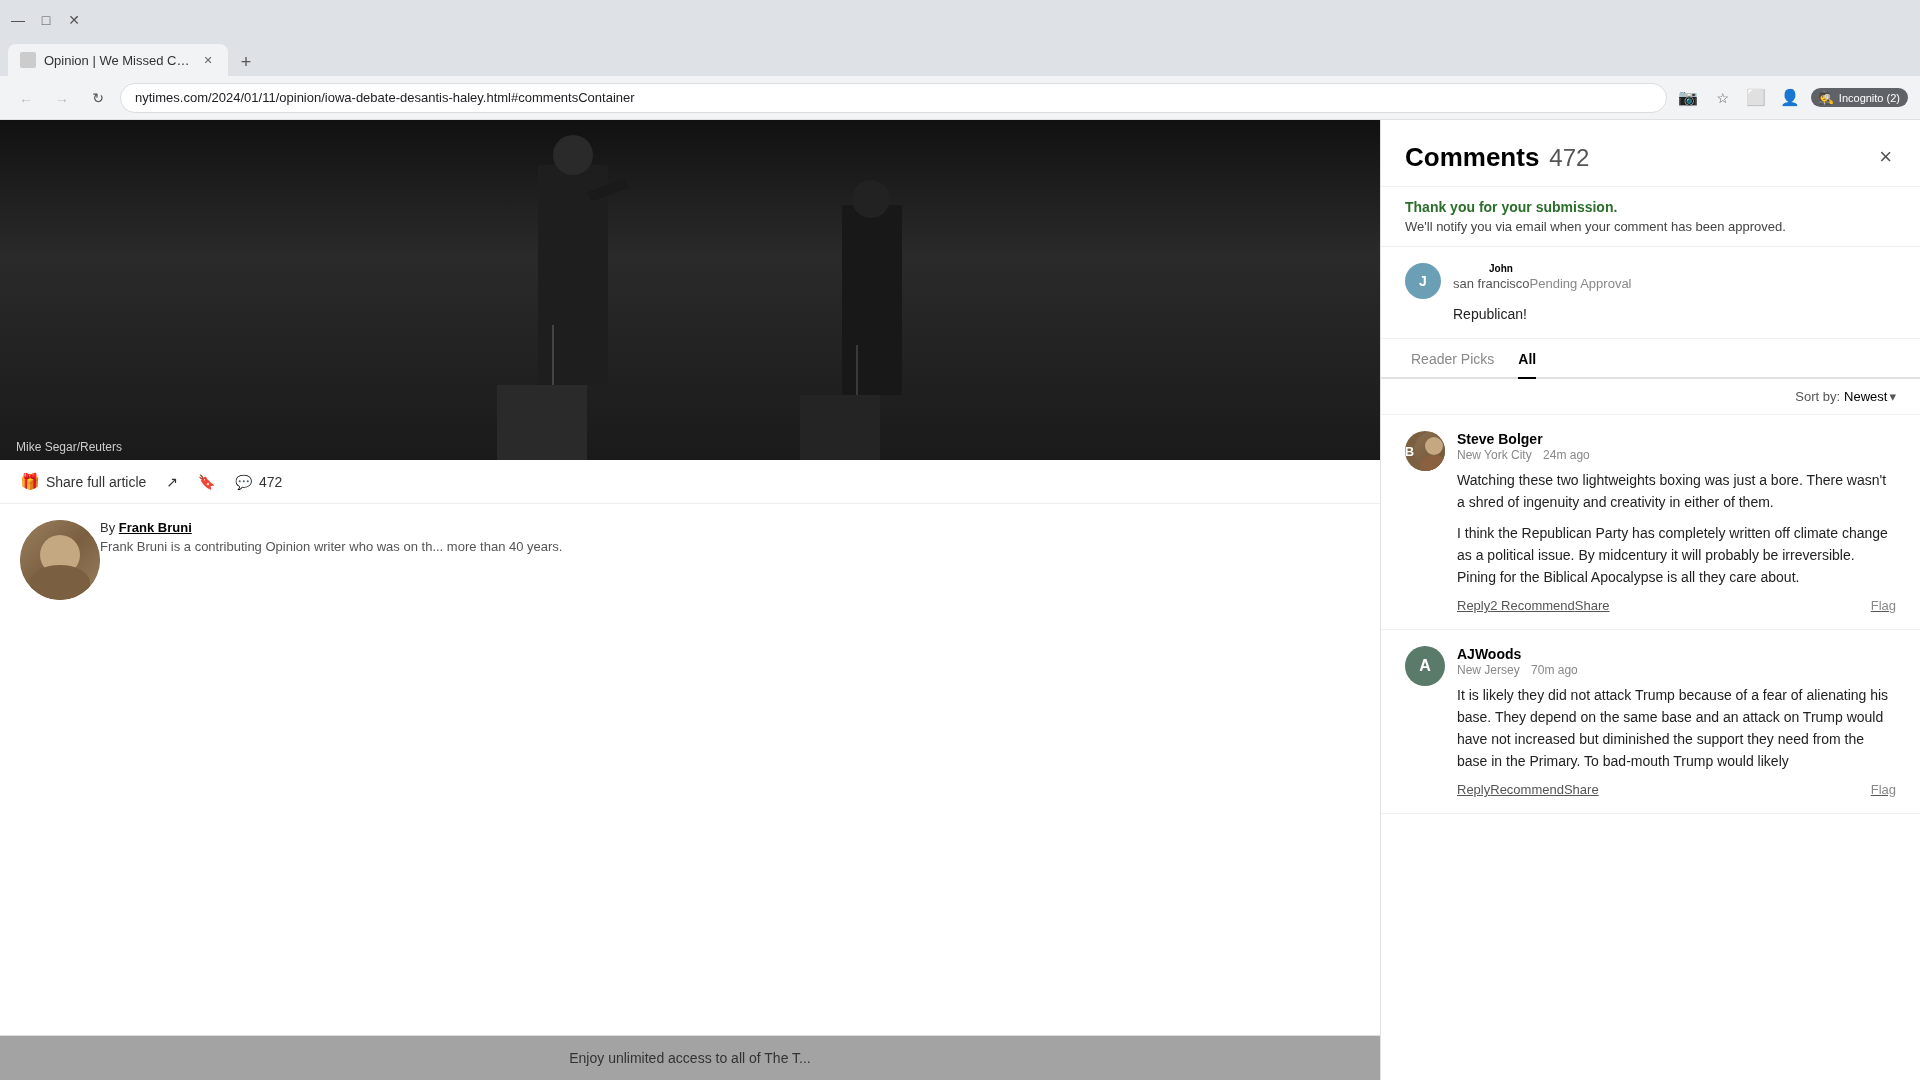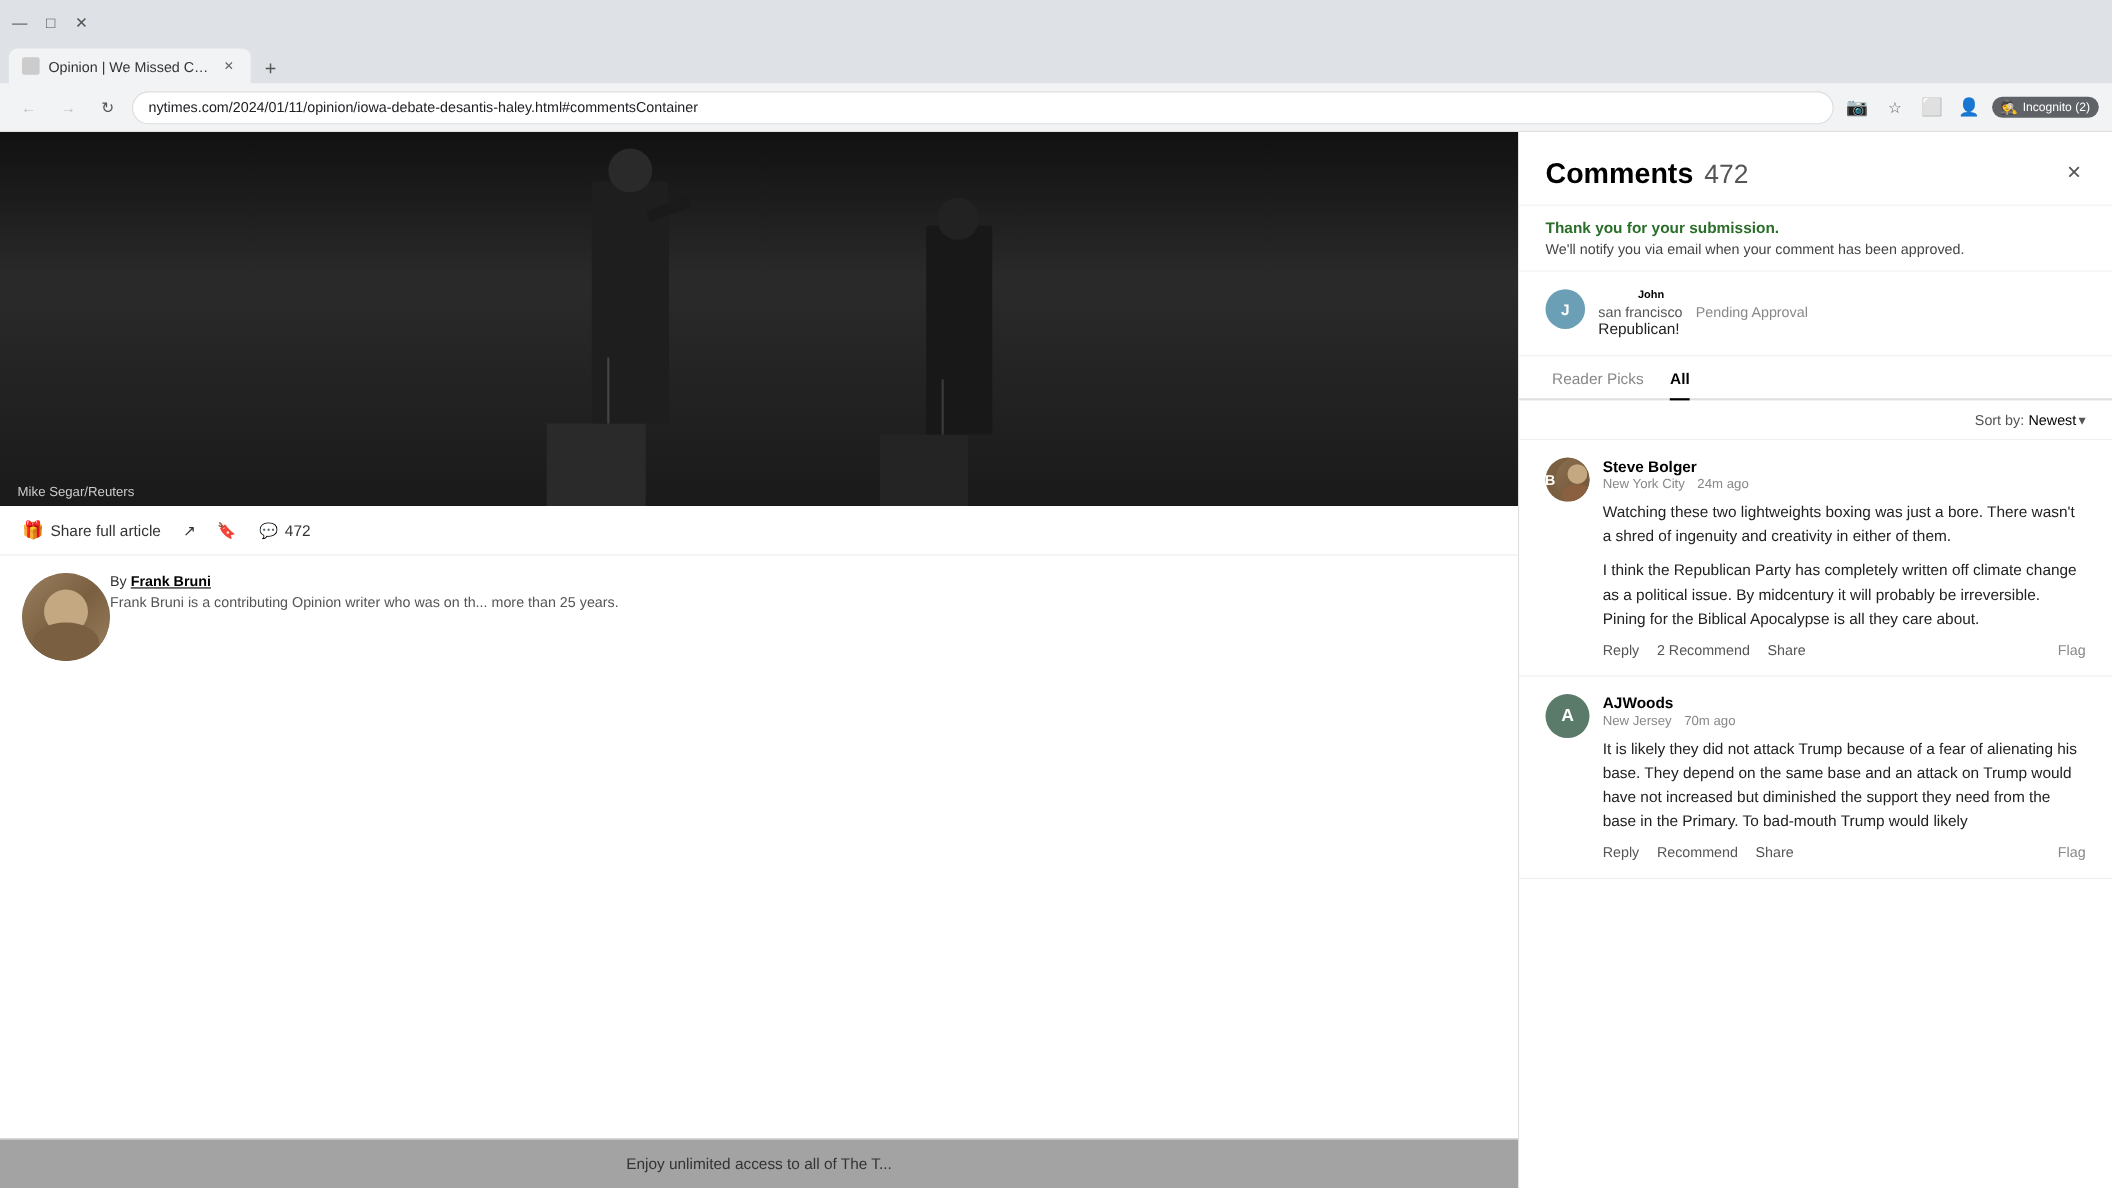--- a/index.html
+++ b/index.html
@@ -394,25 +394,24 @@
     }
     .pending-comment-body { flex: 1; }
     .pending-username {
       font-size: 10px;
       font-weight: 700;
       color: #000;
       margin-left: 36px;
     }
     .pending-meta {
       display: flex;
-      gap: 12px;
       font-size: 13px;
       color: #888;
       margin-top: 2px;
-      margin-bottom: 0;
+      margin-bottom: 15px;
     }
     .pending-meta .location { color: #555; }
     .pending-meta .status { color: #888; }
     .pending-text {
       font-size: 14px;
       color: #222;
     }
 
     
     .filter-tabs {
@@ -481,23 +480,24 @@
     .comment-meta span { margin-right: 8px; }
     .comment-text {
       font-size: 14px;
       color: #222;
       line-height: 1.55;
       margin-bottom: 10px;
     }
     .comment-actions {
       display: flex;
       align-items: center;
-      gap: 16px;
-      font-size: 13px;
-      color: #555;
+      gap: 0;
+      font-size: 13px;
+      color: #555;
+      text-decoration: underline;
     }
     .comment-action {
       cursor: pointer;
       color: #555;
     }
     .comment-action.flag {
       margin-left: auto;
       color: #888;
     }
     
@@ -599,21 +599,21 @@
 
     <div class="author-section">
       <div class="author-avatar">
         <div class="author-avatar-img"></div>
       </div>
       <div class="author-info">
         <div class="author-byline">
           <span>By</span>
           <a>Frank Bruni</a>
         </div>
-        <div class="author-bio">Frank Bruni is a contributing Opinion writer who was on th... more than 25 years.</div>
+        <div class="author-bio">Frank Bruni is a contributing Opinion writer who was on th... more than 40 years.</div>
       </div>
     </div>
 
     <div class="paywall-banner">
       <span>Enjoy unlimited access to all of The T...</span>
     </div>
   </div>
 
   <div class="comments-panel">
 

